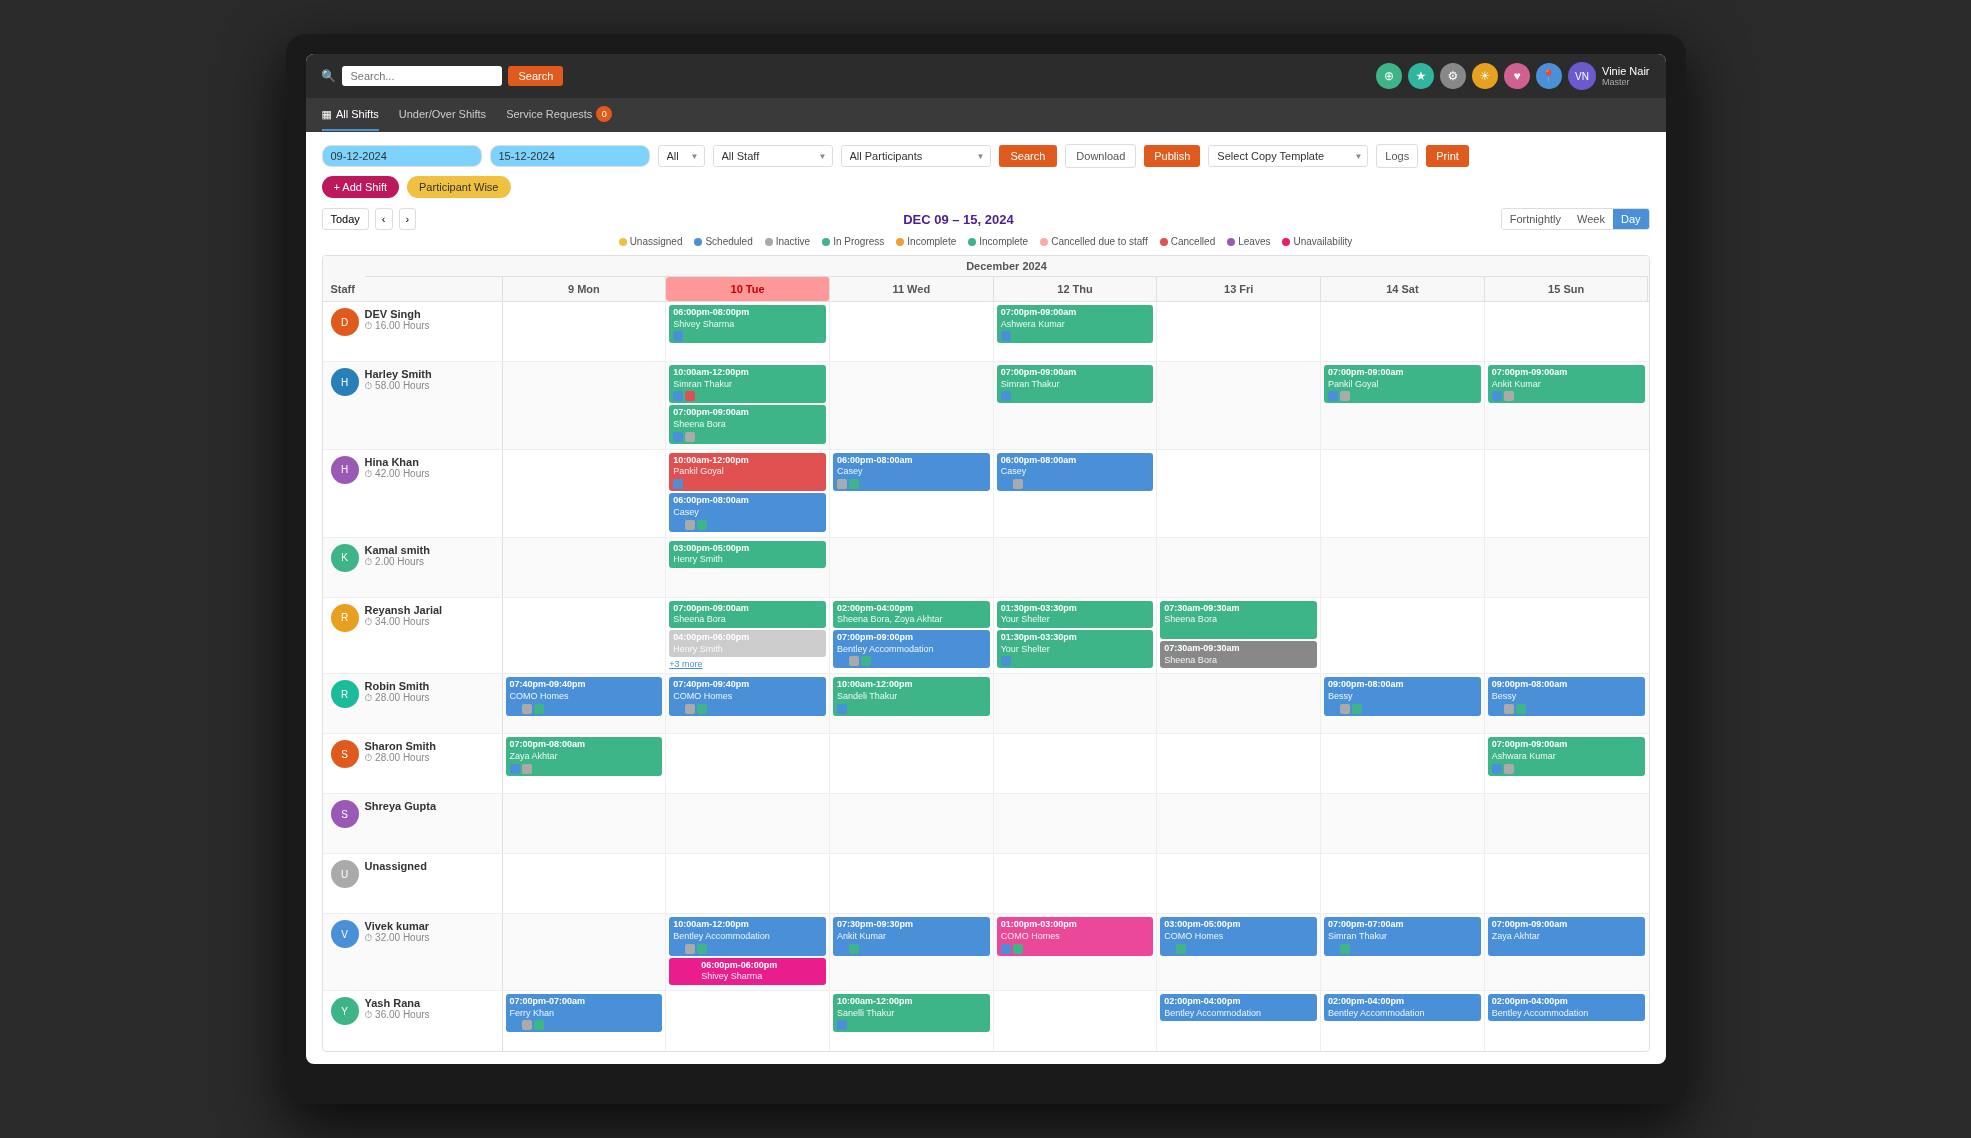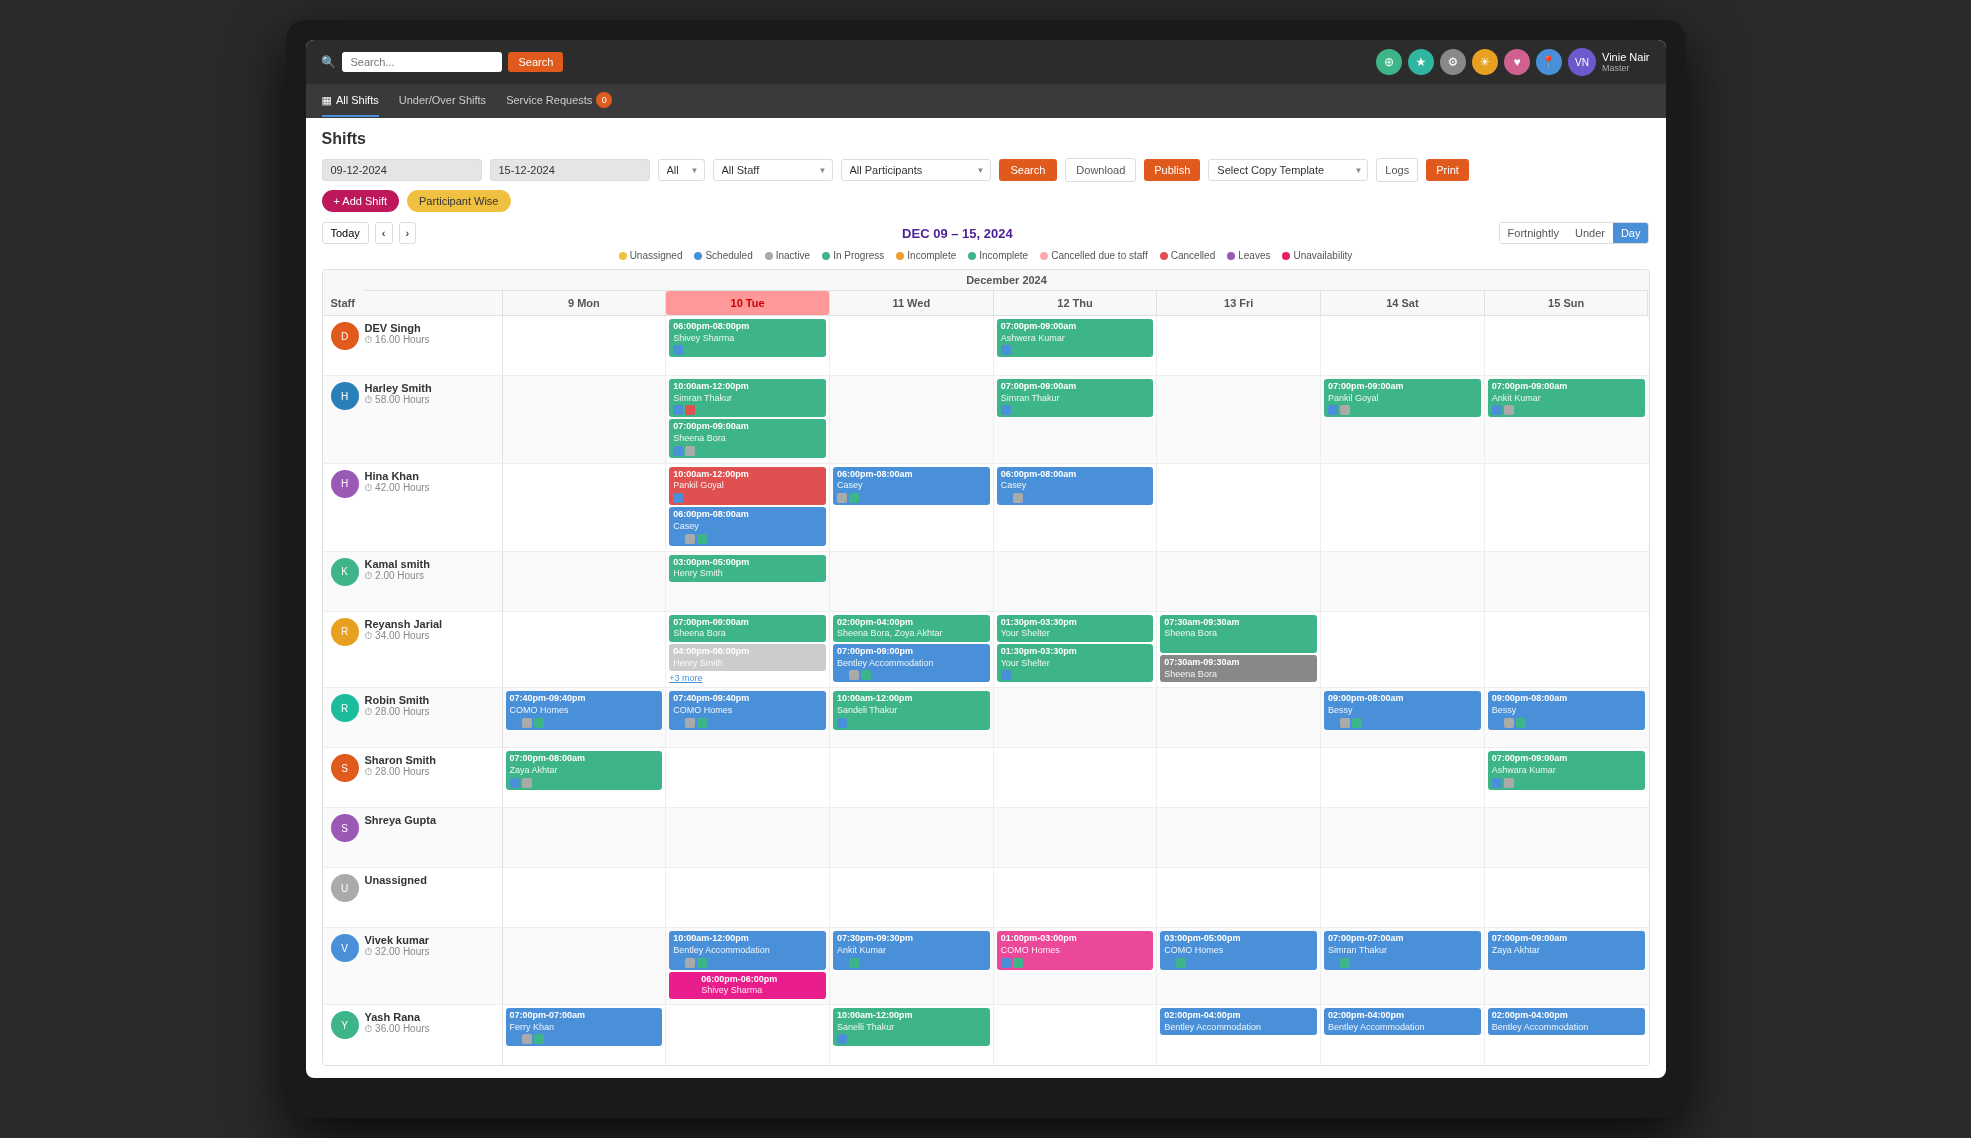--- a/index.html
+++ b/index.html
@@ -29,21 +29,21 @@
     .sub-nav-item { color: #ccc; font-size: 11px; padding: 8px 0; cursor: pointer; display: flex; align-items: center; gap: 4px; border-bottom: 2px solid transparent; }
     .sub-nav-item.active { color: #fff; border-bottom-color: #4a90d9; }
     .badge { background: #e05a1e; color: #fff; border-radius: 50%; width: 16px; height: 16px; display: flex; align-items: center; justify-content: center; font-size: 9px; }
 
     
     .main { padding: 12px 16px; }
     .page-title { font-size: 16px; font-weight: 600; color: #333; margin-bottom: 10px; }
 
     
     .filter-bar { display: flex; align-items: center; gap: 8px; margin-bottom: 8px; flex-wrap: wrap; }
-    .date-input { border: 1px solid #ddd; border-radius: 3px; padding: 4px 8px; font-size: 11px; color: #333; background: #e5e5e5; }
+    .date-input { border: 1px solid #ddd; border-radius: 9px; padding: 4px 8px; font-size: 11px; color: #333; background: #7dd3fc; }
     .select-input { border: 1px solid #ddd; border-radius: 3px; padding: 4px 24px 4px 8px; font-size: 11px; color: #333; background: #fff; appearance: none; cursor: pointer; }
     .btn-search { background: #e05a1e; color: #fff; border: none; border-radius: 3px; padding: 5px 12px; font-size: 11px; cursor: pointer; }
     .btn-download { background: #fff; color: #555; border: 1px solid #ddd; border-radius: 3px; padding: 5px 10px; font-size: 11px; cursor: pointer; }
     .btn-publish { background: #e05a1e; color: #fff; border: none; border-radius: 3px; padding: 5px 10px; font-size: 11px; cursor: pointer; }
     .btn-logs { background: #fff; color: #555; border: 1px solid #ddd; border-radius: 3px; padding: 5px 8px; font-size: 11px; cursor: pointer; }
     .btn-print { background: #e05a1e; color: #fff; border: none; border-radius: 3px; padding: 5px 10px; font-size: 11px; cursor: pointer; }
     .template-select { border: 1px solid #ddd; border-radius: 3px; padding: 4px 24px 4px 8px; font-size: 11px; color: #333; background: #fff; min-width: 160px; appearance: none; cursor: pointer; }
 
     
     .action-bar { display: flex; align-items: center; gap: 8px; margin-bottom: 10px; }
@@ -135,21 +135,20 @@
         <div class="sub-nav-item">
           <span>Under/Over Shifts</span>
         </div>
         <div class="sub-nav-item">
           <span>Service Requests</span>
           <span class="badge">0</span>
         </div>
       </div>
 
       <div class="main">
-        <div class="page-title">Shifts</div>
 
         <div class="filter-bar">
           <input class="date-input" type="text" value="09-12-2024" style="">
           <input class="date-input" type="text" value="15-12-2024" style="">
           <div class="select-wrapper">
             <select class="select-input">
               <option>All</option>
             </select>
           </div>
           <div class="select-wrapper">
@@ -181,21 +180,21 @@
 
         <div class="cal-nav">
           <div class="cal-nav-left">
             <button class="btn-today">Today</button>
             <button class="btn-arrow">‹</button>
             <button class="btn-arrow">›</button>
           </div>
           <div class="cal-title">DEC 09 – 15, 2024</div>
           <div class="view-btns">
             <button class="view-btn">Fortnightly</button>
-            <button class="view-btn">Under</button>
+            <button class="view-btn">Week</button>
             <button class="view-btn active">Day</button>
           </div>
         </div>
 
         <div class="legend">
           <div class="legend-item">
             <div class="legend-dot" style="background:#f0c040;"></div>
             <span>Unassigned</span>
           </div>
           <div class="legend-item">

